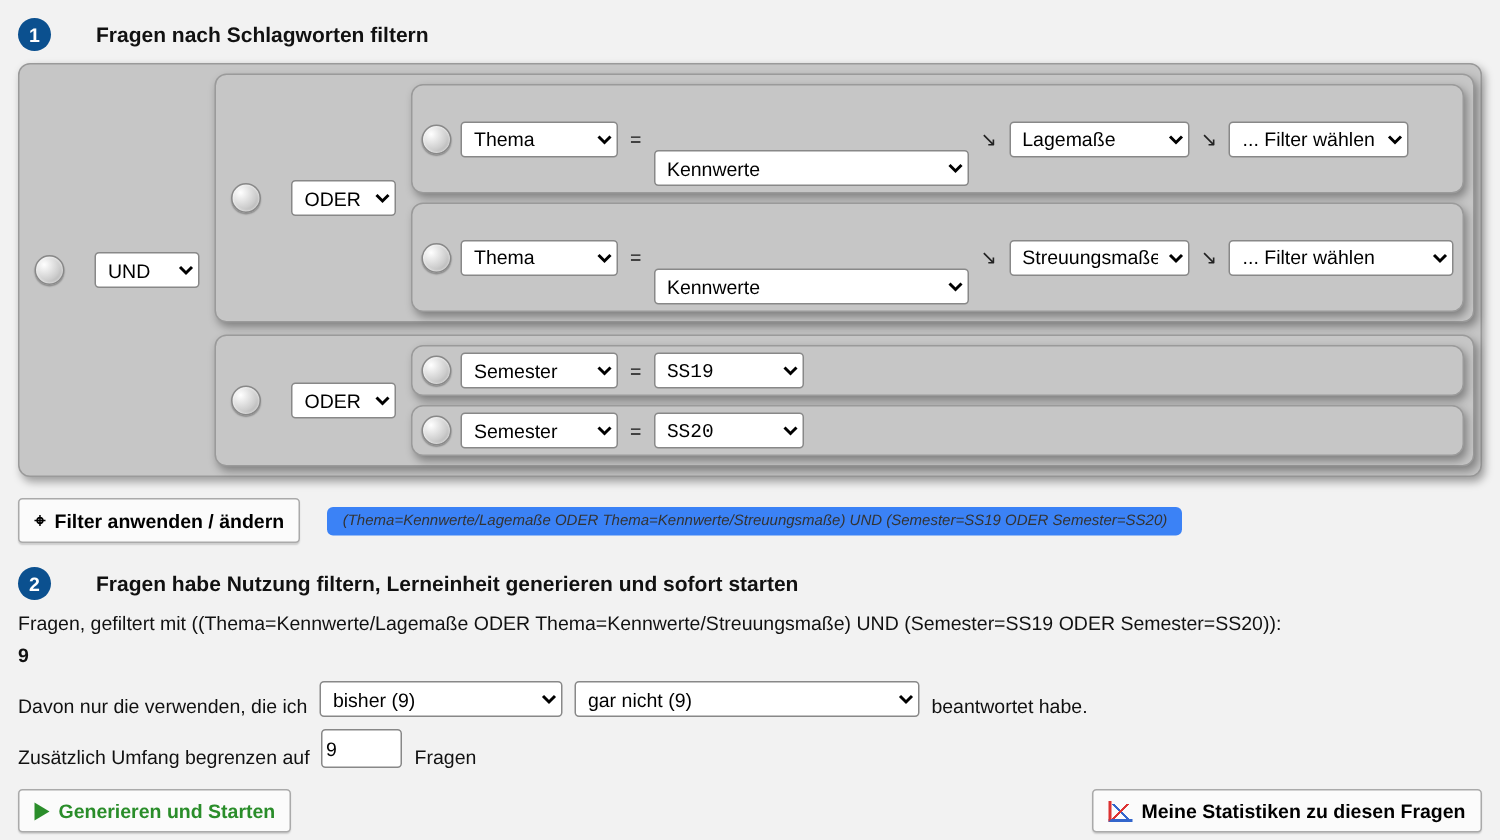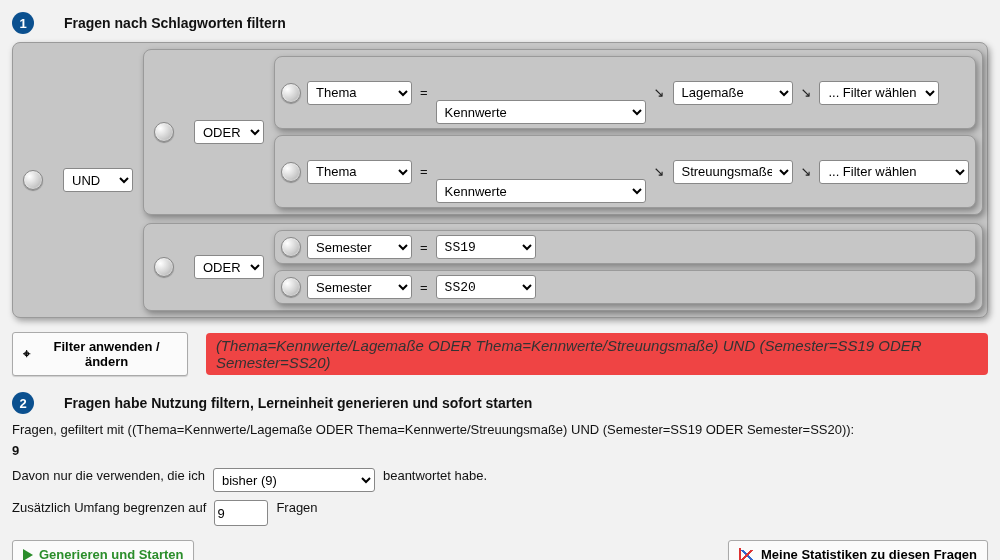--- a/index.html
+++ b/index.html
@@ -139,32 +139,32 @@
     align-items: center;
     gap: 6px;
     cursor: pointer;
     box-shadow: 0 1px 1px rgba(0,0,0,0.15);
   }
   .btn:not(.plain){ font-weight: bold; }
   .funnel {
     font-size: 13px;
   }
   .summary-pill {
-    background: #ef4444;
+    background: #3b82f6;
     border-radius: 4px;
     padding: 4px 10px;
     font-style: italic;
-    font-size: 15px;
+    font-size: 10px;
     color: #333;
   }
 
   
   .plain-line { margin: 6px 0; }
   .count-line { font-weight: bold; margin: 2px 0 10px 0; }
-  .inline-row { display:flex; align-items:flex-start; gap:8px; flex-wrap:wrap; margin: 8px 0; }
+  .inline-row { display:flex; align-items:flex-end; gap:8px; flex-wrap:wrap; margin: 8px 0; }
   input[type=number]{
     width: 48px; height: 22px;
     border: 1px solid #888; border-radius:3px;
     font-family:inherit; font-size:13px;
     padding: 1px 2px;
   }
   .footer-row {
     display:flex;
     justify-content: space-between;
     align-items: flex-end;
@@ -289,20 +289,21 @@
     <div class="step-badge">2</div>
     <div class="step-title">Fragen habe Nutzung filtern, Lerneinheit generieren und sofort starten</div>
   </div>
 
   <div class="plain-line">Fragen, gefiltert mit ((Thema=Kennwerte/Lagemaße ODER Thema=Kennwerte/Streuungsmaße) UND (Semester=SS19 ODER Semester=SS20)):</div>
   <div class="count-line">9</div>
 
   <div class="inline-row">
     <span>Davon nur die verwenden, die ich</span>
     <select style="width:162px"><option>bisher (9)</option></select>
+    <select style="width:230px"><option>gar nicht (9)</option></select>
     <span>beantwortet habe.</span>
   </div>
 
   <div class="inline-row">
     <span>Zusätzlich Umfang begrenzen auf</span>
     <input type="number" value="9" style="">
     <span>Fragen</span>
   </div>
 
   <div class="footer-row">

